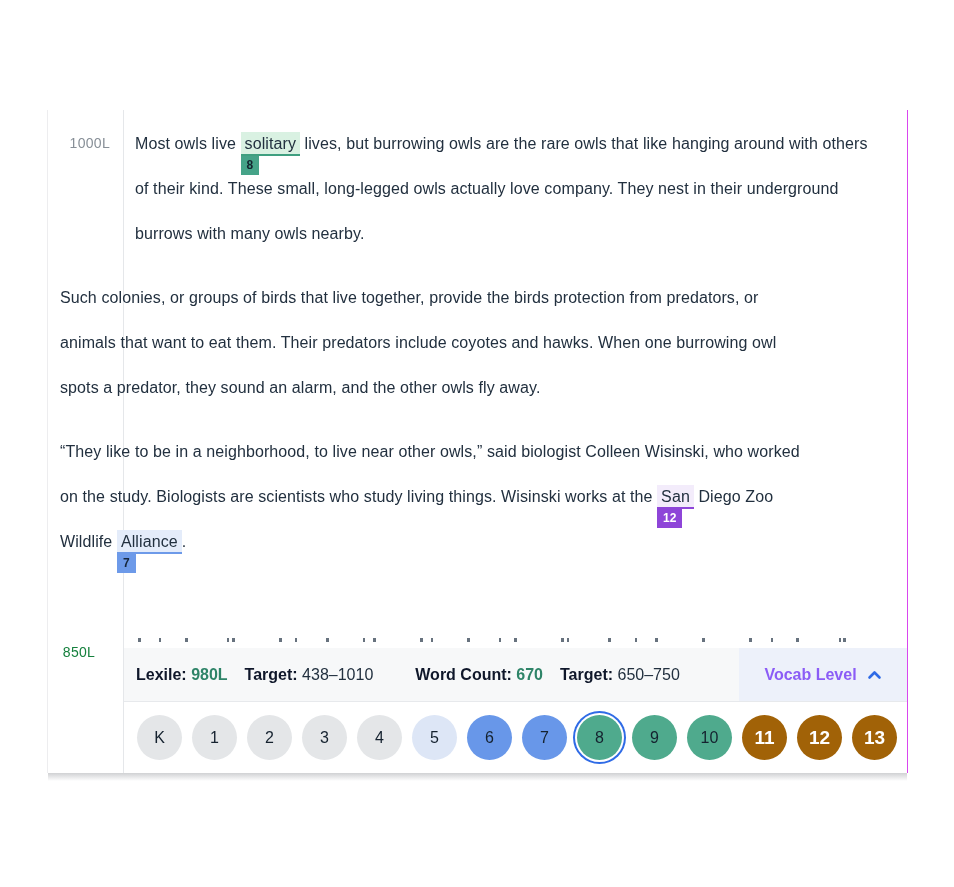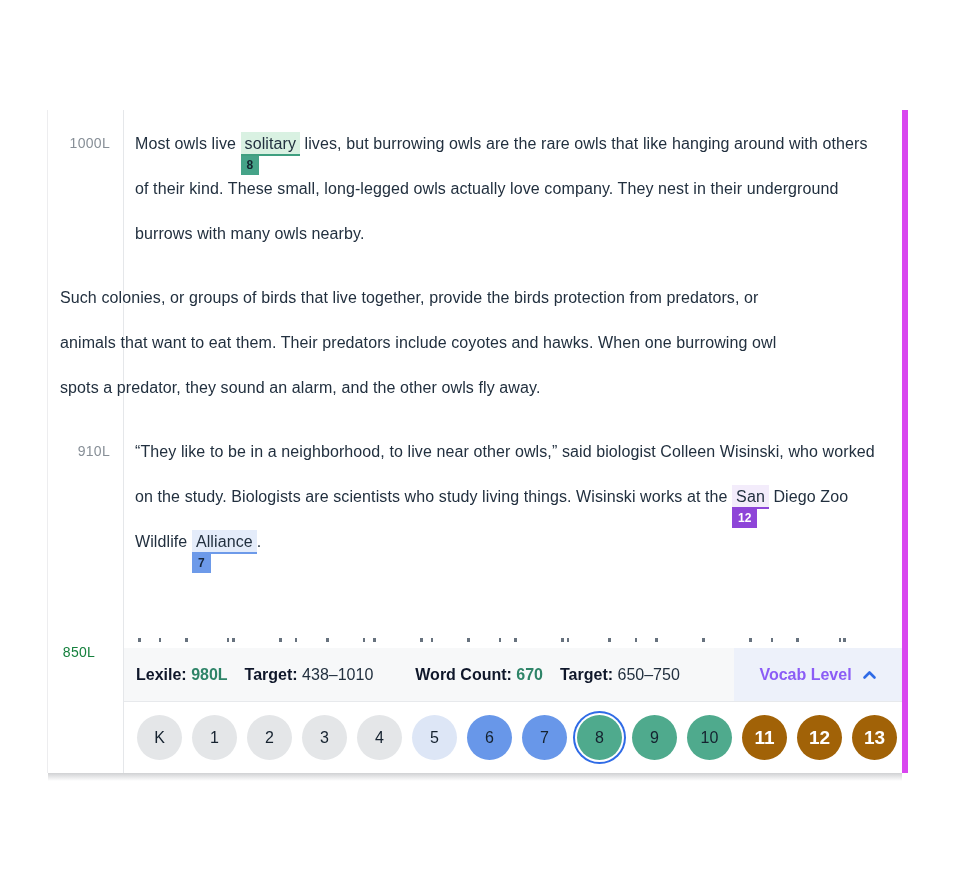--- a/index.html
+++ b/index.html
@@ -2,21 +2,21 @@
 <html><head>
 <meta charset="utf-8">
 <style>
   * { margin:0; padding:0; box-sizing:border-box; }
   html,body { width:954px; height:887px; background:#ffffff; overflow:hidden;
     font-family:"Liberation Sans", sans-serif; }
 
   .card {
     position:absolute; left:47px; top:110px; width:861px; height:663px;
     background:#ffffff;
-    border-left:1px solid #ededef; border-right:6px solid #d946ef;
+    border-left:1px solid #ededef; border-right:1px solid #d946ef;
   }
   .card::after { 
     content:""; position:absolute; top:100%; left:0; right:0; height:8px;
     background:linear-gradient(to bottom, rgba(40,45,55,0.22), rgba(40,45,55,0));
   }
   .gutter-divider {
     position:absolute; left:75px; top:0; bottom:0; width:1px; background:#e5e7ea;
   }
 
   
@@ -102,21 +102,20 @@
 
   <div class="doc" id="doc">
       <div class="para-row">
         <div class="gutter">1000L</div>
         <p class="ptext">Most owls live <span class="hl hl-green">solitary<span class="badge">8</span></span> lives, but burrowing owls are the rare owls that like hanging around with others of their kind. These small, long-legged owls actually love company. They nest in their underground burrows with many owls nearby.</p>
       </div>
       <div class="para-row">
         <p class="ptext">Such colonies, or groups of birds that live together, provide the birds protection from predators, or animals that want to eat them. Their predators include coyotes and hawks. When one burrowing owl spots a predator, they sound an alarm, and the other owls fly away.</p>
       </div>
       <div class="para-row">
-        <div class="gutter">910L</div>
         <p class="ptext">“They like to be in a neighborhood, to live near other owls,” said biologist Colleen Wisinski, who worked on the study. Biologists are scientists who study living things. Wisinski works at the <span class="hl hl-purple">San<span class="badge">12</span></span> Diego Zoo Wildlife <span class="hl hl-blue">Alliance<span class="badge">7</span></span>.</p>
       </div>
       <div class="label-850">850L</div>
       <div class="clipped-line"></div>
     </div>
 
   <div class="stats-bar">
     <span class="stat"><b>Lexile:</b>&nbsp;<span class="green">980L</span></span>
     <span class="sp-sm"></span>
     <span class="stat"><b>Target:</b>&nbsp;<span>438–1010</span></span>

